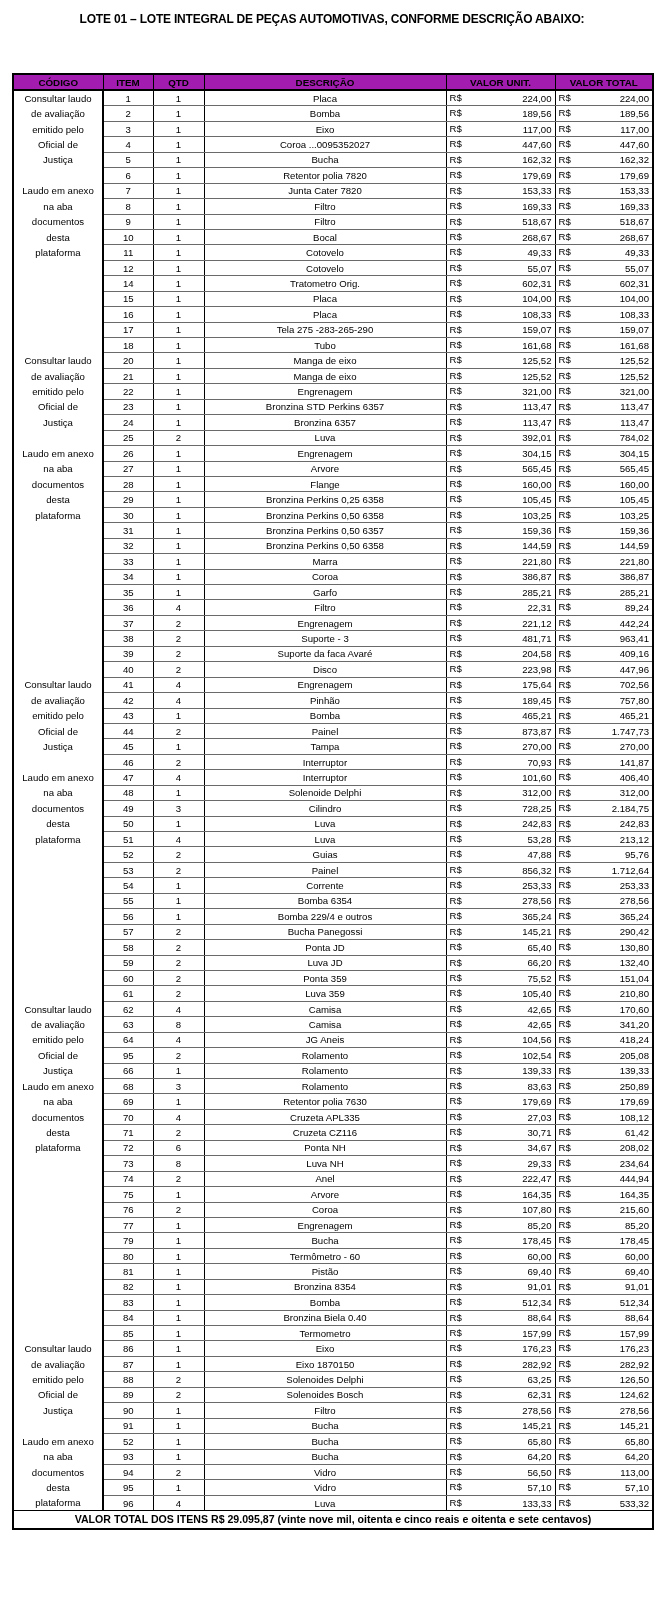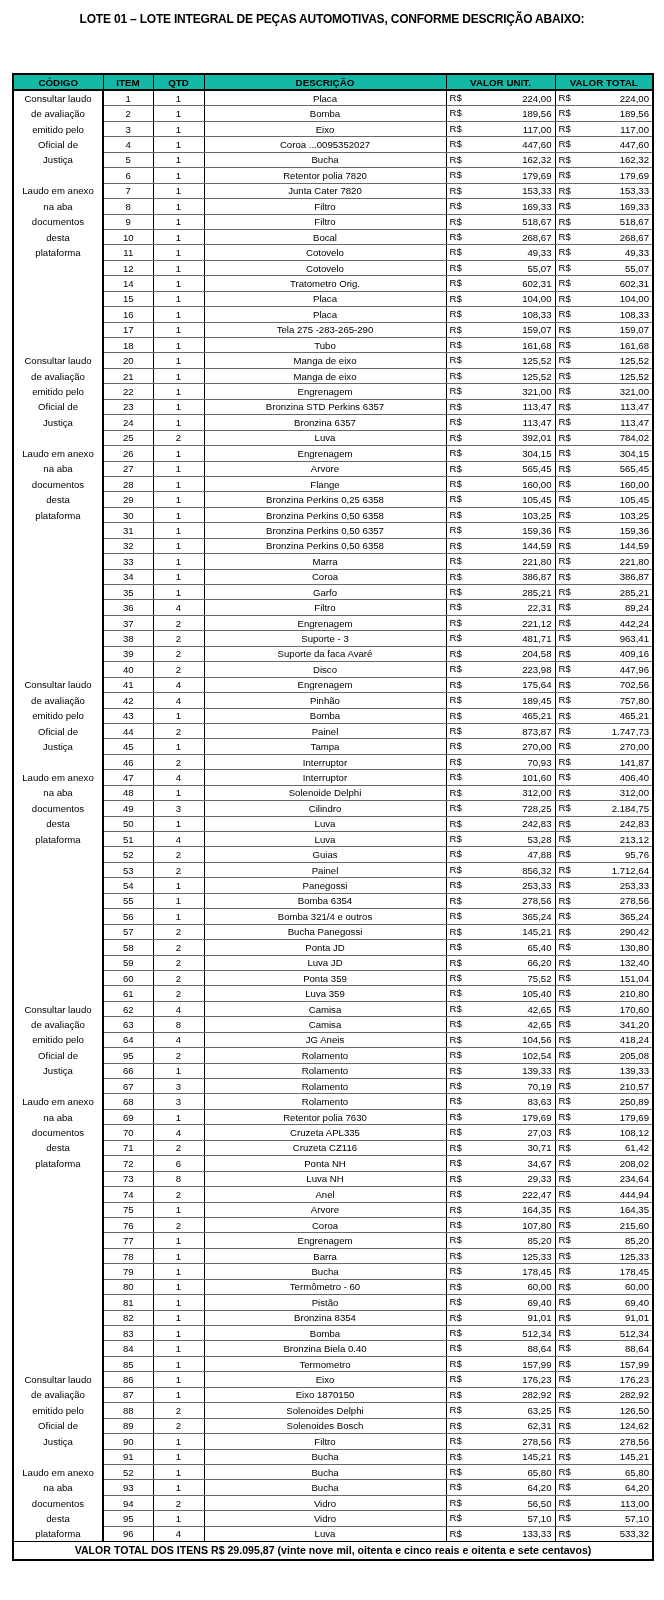--- a/index.html
+++ b/index.html
@@ -17,21 +17,21 @@
       border: 2px solid #000;
       font-size: 9.6px;
     }
     table.lot col.c-cod { width: 90px; }
     table.lot col.c-item { width: 50px; }
     table.lot col.c-qtd { width: 51px; }
     table.lot col.c-desc { width: 242px; }
     table.lot col.c-vu { width: 109px; }
     table.lot col.c-vt { width: 98px; }
     table.lot th {
-      background: #14b8a6; font-weight: bold; height: 14px; padding: 0;
+      background: #a21caf; font-weight: bold; height: 14px; padding: 0;
       border: 1px solid #000; border-bottom: 2px solid #000; text-align: center;
       font-size: 9.8px;
     }
     table.lot td {
       height: 14.45px; padding: 0; line-height: 13px; text-align: center;
       border-left: 1px solid #000; border-right: 1px solid #000;
       border-bottom: 1px solid #6a6a6a; white-space: nowrap; overflow: hidden;
     }
     table.lot td.cod { border-bottom: none; border-right: 2px solid #000; }
     table.lot td.money { text-align: right; padding-right: 3px; position: relative; }
@@ -472,37 +472,37 @@
         <td>53</td>
         <td>2</td>
         <td>Painel</td>
         <td class="money"><span class="cur">R$</span><span>856,32</span></td>
         <td class="money"><span class="cur">R$</span><span>1.712,64</span></td>
       </tr>
       <tr>
         <td class="cod"></td>
         <td>54</td>
         <td>1</td>
-        <td>Panegossi</td>
+        <td>Corrente</td>
         <td class="money"><span class="cur">R$</span><span>253,33</span></td>
         <td class="money"><span class="cur">R$</span><span>253,33</span></td>
       </tr>
       <tr>
         <td class="cod"></td>
         <td>55</td>
         <td>1</td>
         <td>Bomba 6354</td>
         <td class="money"><span class="cur">R$</span><span>278,56</span></td>
         <td class="money"><span class="cur">R$</span><span>278,56</span></td>
       </tr>
       <tr>
         <td class="cod"></td>
         <td>56</td>
         <td>1</td>
-        <td>Bomba 321/4 e outros</td>
+        <td>Bomba 229/4 e outros</td>
         <td class="money"><span class="cur">R$</span><span>365,24</span></td>
         <td class="money"><span class="cur">R$</span><span>365,24</span></td>
       </tr>
       <tr>
         <td class="cod"></td>
         <td>57</td>
         <td>2</td>
         <td>Bucha Panegossi</td>
         <td class="money"><span class="cur">R$</span><span>145,21</span></td>
         <td class="money"><span class="cur">R$</span><span>290,42</span></td>
@@ -573,28 +573,20 @@
       </tr>
       <tr>
         <td class="cod">Justiça</td>
         <td>66</td>
         <td>1</td>
         <td>Rolamento</td>
         <td class="money"><span class="cur">R$</span><span>139,33</span></td>
         <td class="money"><span class="cur">R$</span><span>139,33</span></td>
       </tr>
       <tr>
-        <td class="cod"></td>
-        <td>67</td>
-        <td>3</td>
-        <td>Rolamento</td>
-        <td class="money"><span class="cur">R$</span><span>70,19</span></td>
-        <td class="money"><span class="cur">R$</span><span>210,57</span></td>
-      </tr>
-      <tr>
         <td class="cod">Laudo em anexo</td>
         <td>68</td>
         <td>3</td>
         <td>Rolamento</td>
         <td class="money"><span class="cur">R$</span><span>83,63</span></td>
         <td class="money"><span class="cur">R$</span><span>250,89</span></td>
       </tr>
       <tr>
         <td class="cod">na aba</td>
         <td>69</td>
@@ -659,28 +651,20 @@
         <td class="money"><span class="cur">R$</span><span>107,80</span></td>
         <td class="money"><span class="cur">R$</span><span>215,60</span></td>
       </tr>
       <tr>
         <td class="cod"></td>
         <td>77</td>
         <td>1</td>
         <td>Engrenagem</td>
         <td class="money"><span class="cur">R$</span><span>85,20</span></td>
         <td class="money"><span class="cur">R$</span><span>85,20</span></td>
-      </tr>
-      <tr>
-        <td class="cod"></td>
-        <td>78</td>
-        <td>1</td>
-        <td>Barra</td>
-        <td class="money"><span class="cur">R$</span><span>125,33</span></td>
-        <td class="money"><span class="cur">R$</span><span>125,33</span></td>
       </tr>
       <tr>
         <td class="cod"></td>
         <td>79</td>
         <td>1</td>
         <td>Bucha</td>
         <td class="money"><span class="cur">R$</span><span>178,45</span></td>
         <td class="money"><span class="cur">R$</span><span>178,45</span></td>
       </tr>
       <tr>

